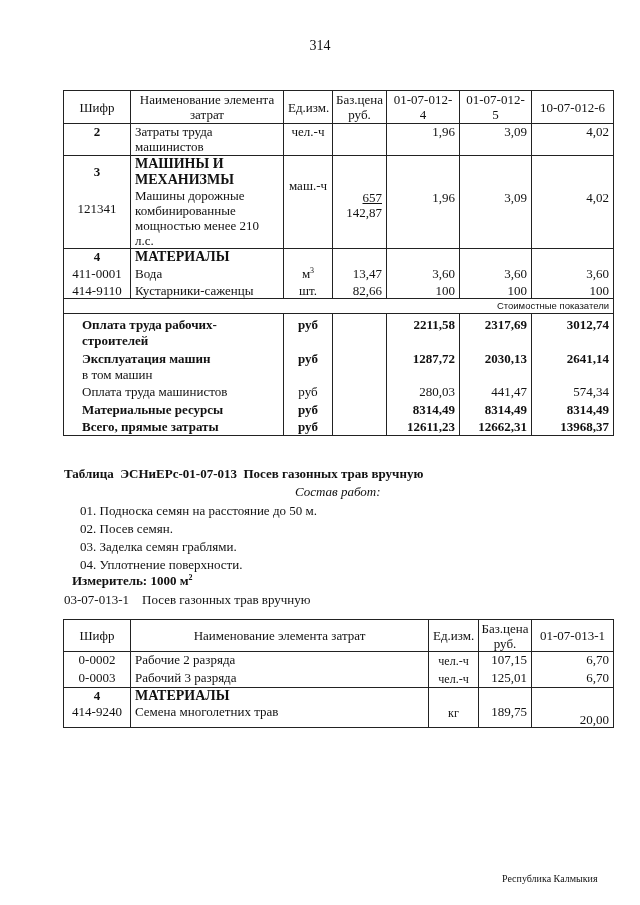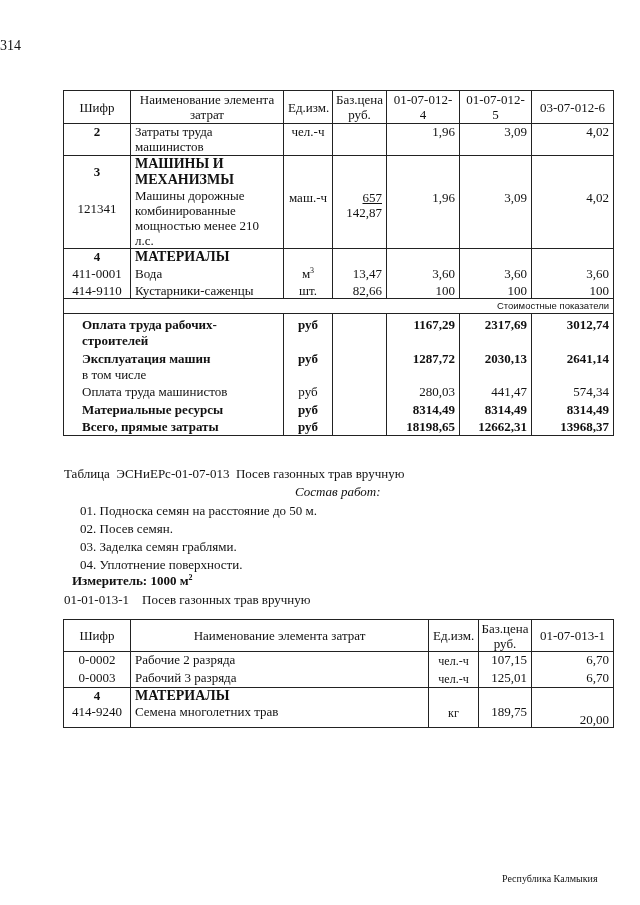--- a/index.html
+++ b/index.html
@@ -1,34 +1,34 @@
 <!DOCTYPE html>
 <html><head>
 <meta charset="utf-8">
 <style>
   html, body { margin: 0; padding: 0; background: #ffffff; }
   body { width: 640px; height: 905px; position: relative; overflow: hidden;
          font-family: "Liberation Serif", serif; color: #111; font-size: 13px; }
   .abs { position: absolute; }
-  .page-num { left: 0; width: 640px; top: 38px; text-align: left; font-size: 14px; }
+  .page-num { left: 0; width: 640px; top: 38px; text-align: center; font-size: 14px; }
 
   table { border-collapse: collapse; position: absolute; table-layout: fixed; }
   td, th { border: 1px solid #222; padding: 0 4px; font-weight: normal; vertical-align: top; line-height: 15px; }
   th { vertical-align: middle; }
   .c { text-align: center; }
   .r { text-align: right; }
   .b { font-weight: bold; }
   .sans-note { font-family: "Liberation Sans", sans-serif; font-size: 9.5px; text-align: right; padding: 1px 4px; line-height: 12px; }
   .u { text-decoration: underline; }
   sup { font-size: 8px; vertical-align: super; line-height: 0; }
 
   #t1 { left: 63px; top: 90px; width: 550px; }
   #t2 { left: 63px; top: 619px; width: 550px; }
 
-  .title2 { left: 64px; top: 466px; font-weight: normal; font-size: 13px; }
+  .title2 { left: 64px; top: 466px; font-weight: bold; font-size: 13px; }
   .sostav { left: 295px; top: 484px; font-style: italic; font-size: 13px; }
   .step { left: 80px; font-size: 13px; }
   .izm { left: 72px; top: 573px; font-weight: bold; font-size: 13px; }
   .code-line { left: 64px; top: 592px; font-size: 13px; }
   .footer { left: 502px; top: 873px; font-size: 10px; }
 </style>
 </head>
 <body>
 
 <div class="abs page-num">314</div>
@@ -44,21 +44,21 @@
       <col style="width:82px">
   </colgroup>
   <tbody>
       <tr style="height:33px">
     <th>Шифр</th>
     <th>Наименование элемента затрат</th>
     <th>Ед.изм.</th>
     <th style="padding:0 2px">Баз.цена руб.</th>
     <th>01-07-012-4</th>
     <th>01-07-012-5</th>
-    <th>03-07-012-6</th>
+    <th>10-07-012-6</th>
   </tr>
 
   <tr style="height:32px">
     <td class="c b">2</td>
     <td>Затраты труда машинистов</td>
     <td class="c">чел.-ч</td>
     <td class="r"></td>
     <td class="r">1,96</td>
     <td class="r">3,09</td>
     <td class="r">4,02</td>
@@ -67,21 +67,21 @@
   <tr style="height:82px">
     <td class="c">
       <div class="b" style="margin-top:8px">3</div>
       <div style="margin-top:22px">121341</div>
     </td>
     <td>
       <div class="b" style="font-size:14px;line-height:16px">МАШИНЫ И МЕХАНИЗМЫ</div>
       <div>Машины дорожные комбинированные мощностью менее 210 л.с.</div>
     </td>
     <td class="c">
-          <div style="margin-top:34px">маш.-ч</div>
+          <div style="margin-top:22px">маш.-ч</div>
         </td>
     <td class="r">
       <div class="u" style="margin-top:34px">657</div>
       <div>142,87</div>
     </td>
     <td class="r">
           <div style="margin-top:34px">1,96</div>
         </td>
     <td class="r">
           <div style="margin-top:34px">3,09</div>
@@ -125,43 +125,43 @@
   </tr>
 
   <tr style="height:14px">
     <td colspan="7" class="sans-note">Стоимостные показатели</td>
   </tr>
 
   <tr style="height:118px">
     <td colspan="2" style="padding-left:18px;padding-top:3px">
       <div class="b" style="line-height:16px;width:150px">Оплата труда рабочих-строителей</div>
       <div class="b" style="line-height:16px;margin-top:2px">Эксплуатация машин</div>
-      <div style="line-height:16px">в том числе</div>
+      <div style="line-height:16px">в том машин</div>
       <div style="line-height:18px">Оплата труда машинистов</div>
       <div class="b" style="line-height:17px">Материальные ресурсы</div>
       <div class="b" style="line-height:17px">Всего, прямые затраты</div>
     </td>
     <td class="c" style="padding-top:3px">
       <div class="b" style="line-height:16px">руб</div>
       <div style="height:18px"></div>
       <div class="b" style="line-height:16px">руб</div>
       <div style="height:16px"></div>
       <div style="line-height:18px">руб</div>
       <div class="b" style="line-height:17px">руб</div>
       <div class="b" style="line-height:17px">руб</div>
     </td>
     <td></td>
     <td class="r" style="padding-top:3px">
-      <div class="b" style="line-height:16px">1167,29</div>
+      <div class="b" style="line-height:16px">2211,58</div>
       <div style="height:18px"></div>
       <div class="b" style="line-height:16px">1287,72</div>
       <div style="height:16px"></div>
       <div style="line-height:18px">280,03</div>
       <div class="b" style="line-height:17px">8314,49</div>
-      <div class="b" style="line-height:17px">18198,65</div>
+      <div class="b" style="line-height:17px">12611,23</div>
     </td>
     <td class="r" style="padding-top:3px">
       <div class="b" style="line-height:16px">2317,69</div>
       <div style="height:18px"></div>
       <div class="b" style="line-height:16px">2030,13</div>
       <div style="height:16px"></div>
       <div style="line-height:18px">441,47</div>
       <div class="b" style="line-height:17px">8314,49</div>
       <div class="b" style="line-height:17px">12662,31</div>
     </td>
@@ -178,21 +178,21 @@
 </tbody>
   </table>
 
 <div class="abs title2" style="white-space:pre">Таблица  ЭСНиЕРс-01-07-013  Посев газонных трав вручную</div>
 <div class="abs sostav">Состав работ:</div>
 <div class="abs step" style="top:503px">01. Подноска семян на расстояние до 50 м.</div>
 <div class="abs step" style="top:521px">02. Посев семян.</div>
 <div class="abs step" style="top:539px">03. Заделка семян граблями.</div>
 <div class="abs step" style="top:557px">04. Уплотнение поверхности.</div>
 <div class="abs izm"><span>Измеритель: 1000 м</span><sup>2</sup></div>
-<div class="abs code-line" style="white-space:pre">01-01-013-1    Посев газонных трав вручную</div>
+<div class="abs code-line" style="white-space:pre">03-07-013-1    Посев газонных трав вручную</div>
 
 <table id="t2">
   <colgroup>
     <col style="width:67px">
       <col style="width:298px">
       <col style="width:50px">
       <col style="width:53px">
       <col style="width:82px">
   </colgroup>
   <tbody>

